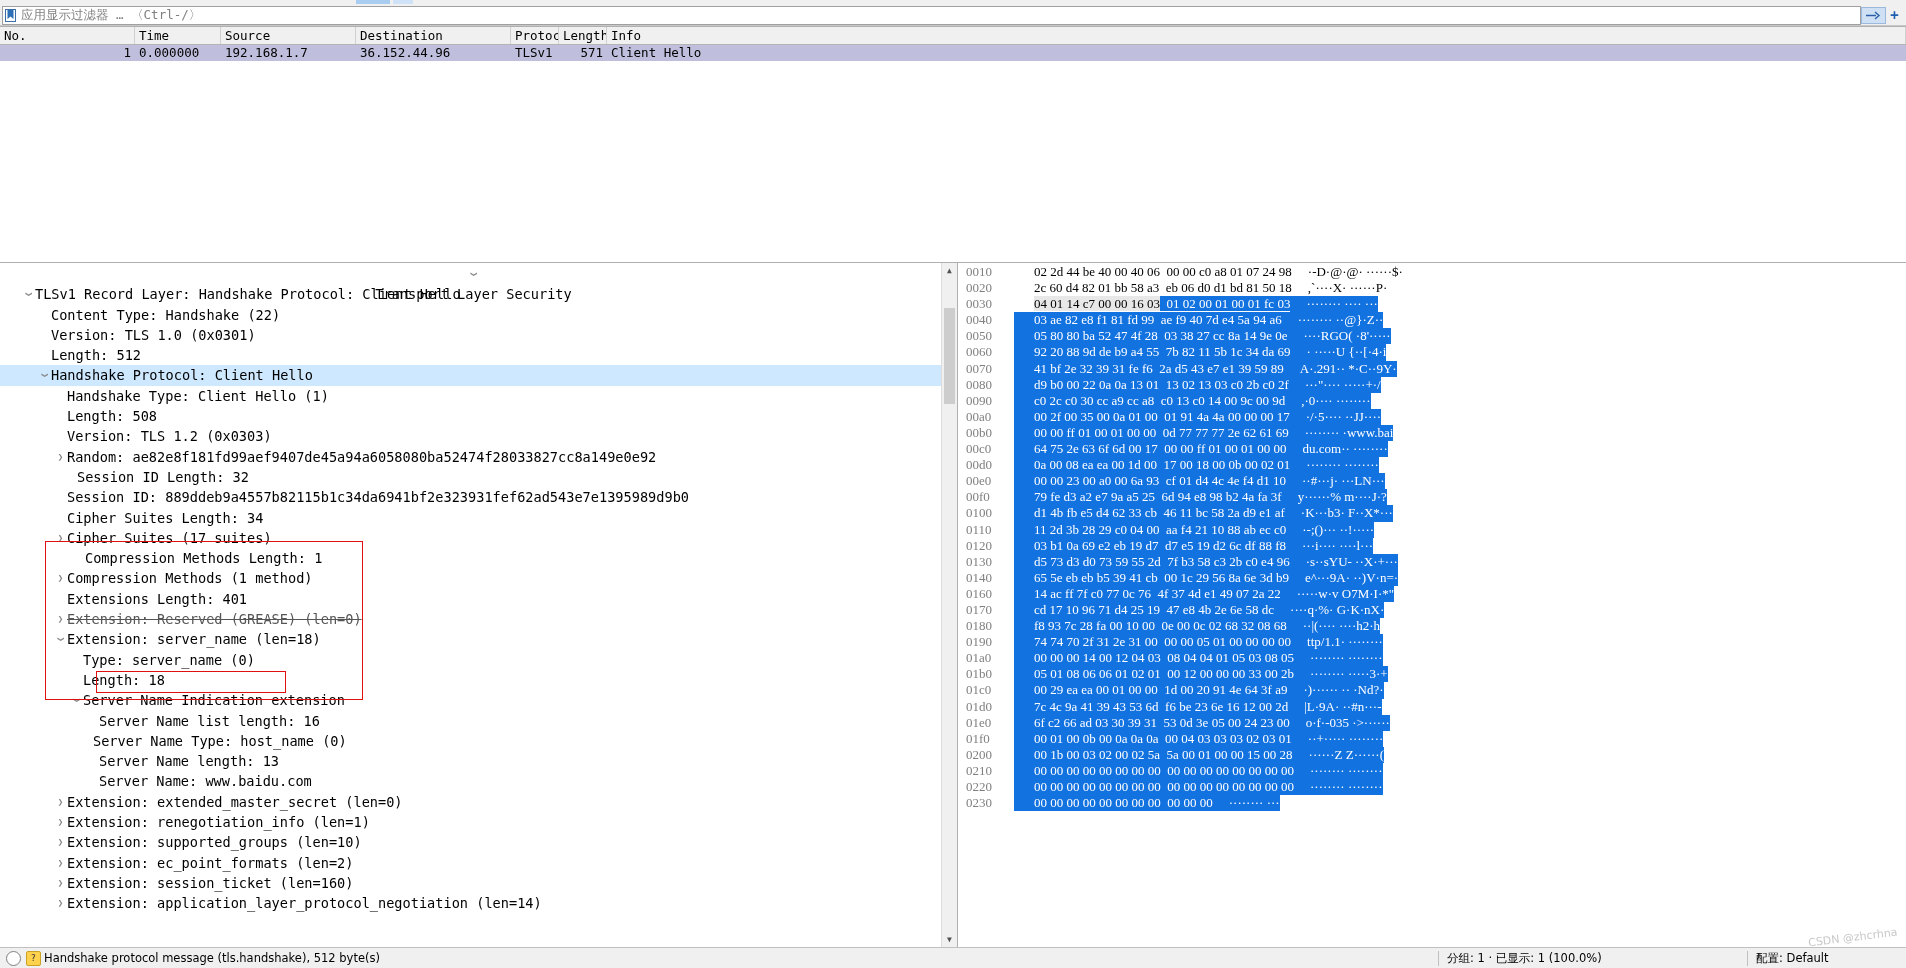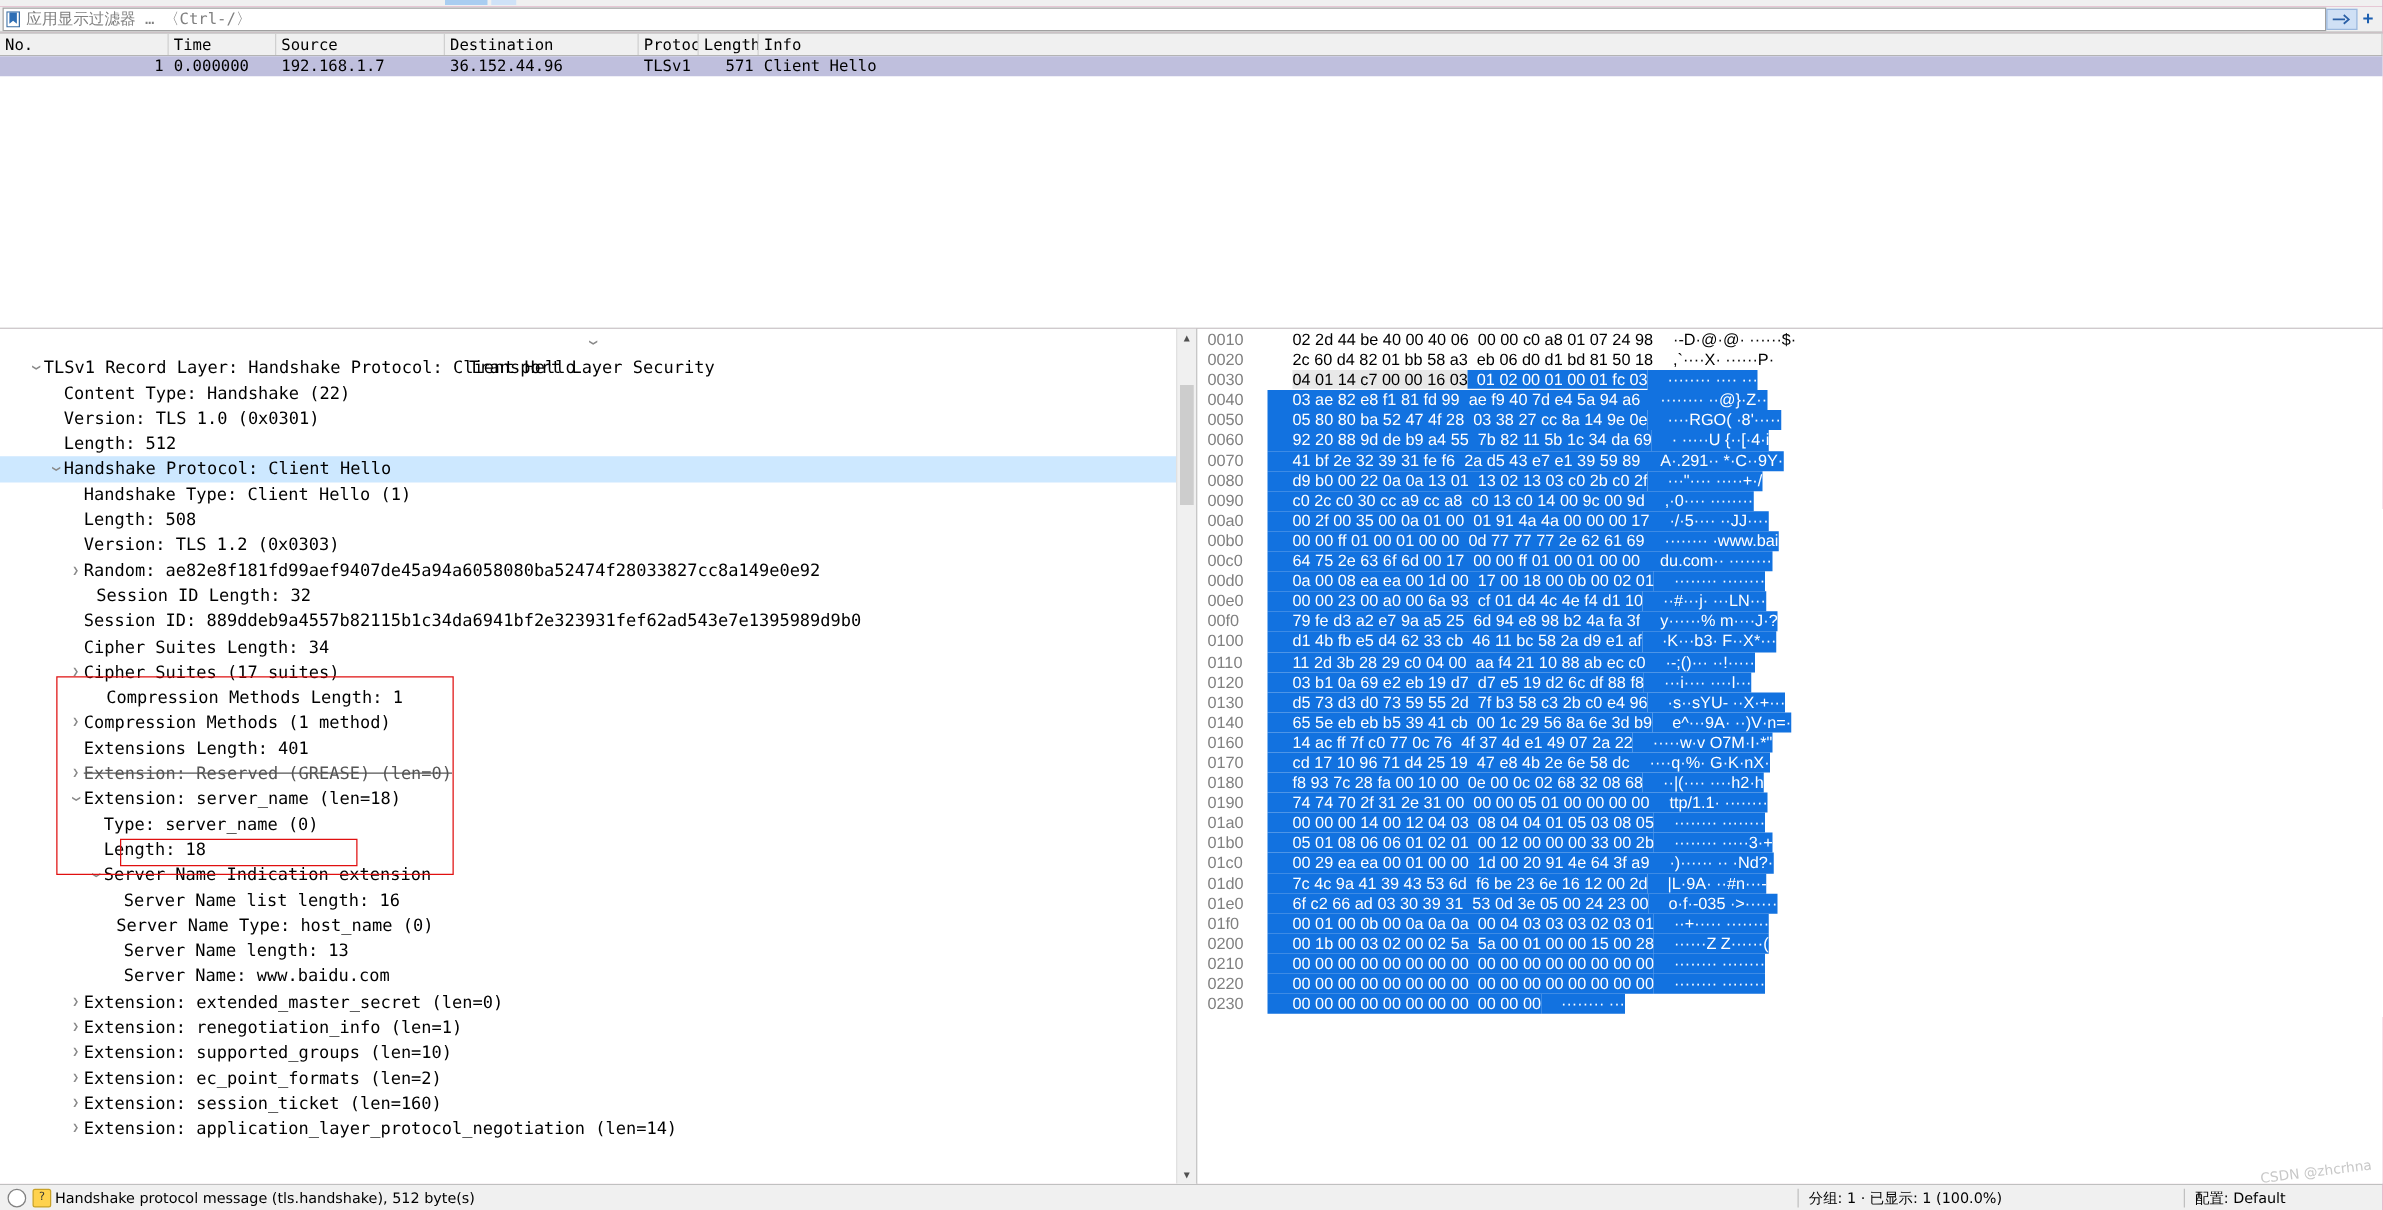--- a/index.html
+++ b/index.html
@@ -4,21 +4,21 @@
 <style>
   html,body{margin:0;padding:0;}
   body{
     width:1906px;height:968px;
     background:#ffffff;
     font-family:"DejaVu Sans Mono", monospace;
     font-size:13.5px;
     color:#000;
     overflow:hidden;
   }
-  .app{width:1906px;height:968px;display:flex;flex-direction:column;position:relative;background:#be185d;}
+  .app{width:1906px;height:968px;display:flex;flex-direction:column;position:relative;background:#0f172a;}
 
   
   .filterbar{
     height:20px;min-height:20px;
     background:#f0f0f0;
     display:flex;align-items:center;
     border-bottom:1px solid #c8c8c8;
     padding:0 2px;
   }
   .filter-input{
@@ -147,21 +147,21 @@
     position:absolute;left:2px;width:11px;background:#cdcdcd;border-radius:0;
   }
 
   
   .hexpane{
     flex:1;background:#fff;display:flex;position:relative;overflow:hidden;
   }
   .hexinner{flex:1;padding-top:1px;overflow:hidden;}
   .hrow{
     height:16.1px;line-height:16.1px;font-size:13px;white-space:pre;
-    font-family:Liberation Sans, sans-serif;
+    font-family:Liberation Serif, serif;
     display:flex;align-items:center;
   }
   .hoff{color:#808080;padding-left:8px;width:48px;flex:none;}
   .hbytes{padding-left:20px;white-space:pre;flex:none;}
   .hascii{padding-left:16px;white-space:pre;flex:none;}
   .sel-blue{background:#1272e0;color:#fff;}
   .sel-gray{background:#e8e8e8;color:#000;}
 
   
   .statusbar{

